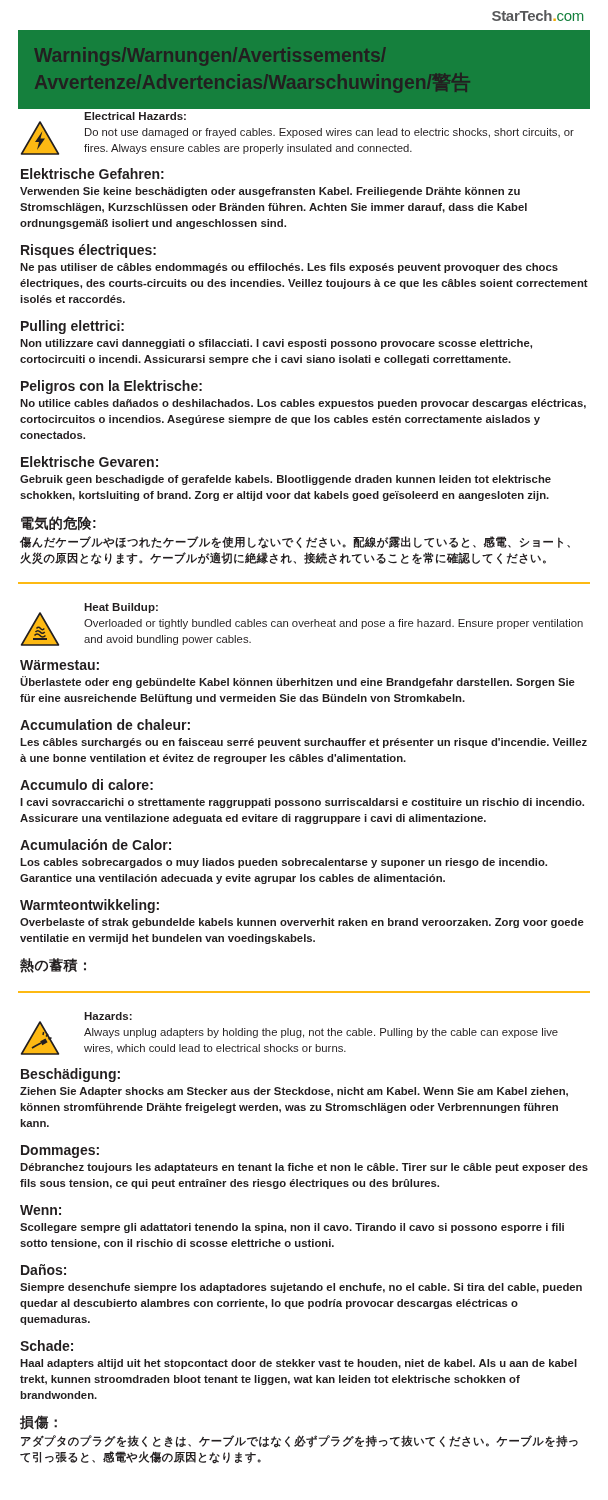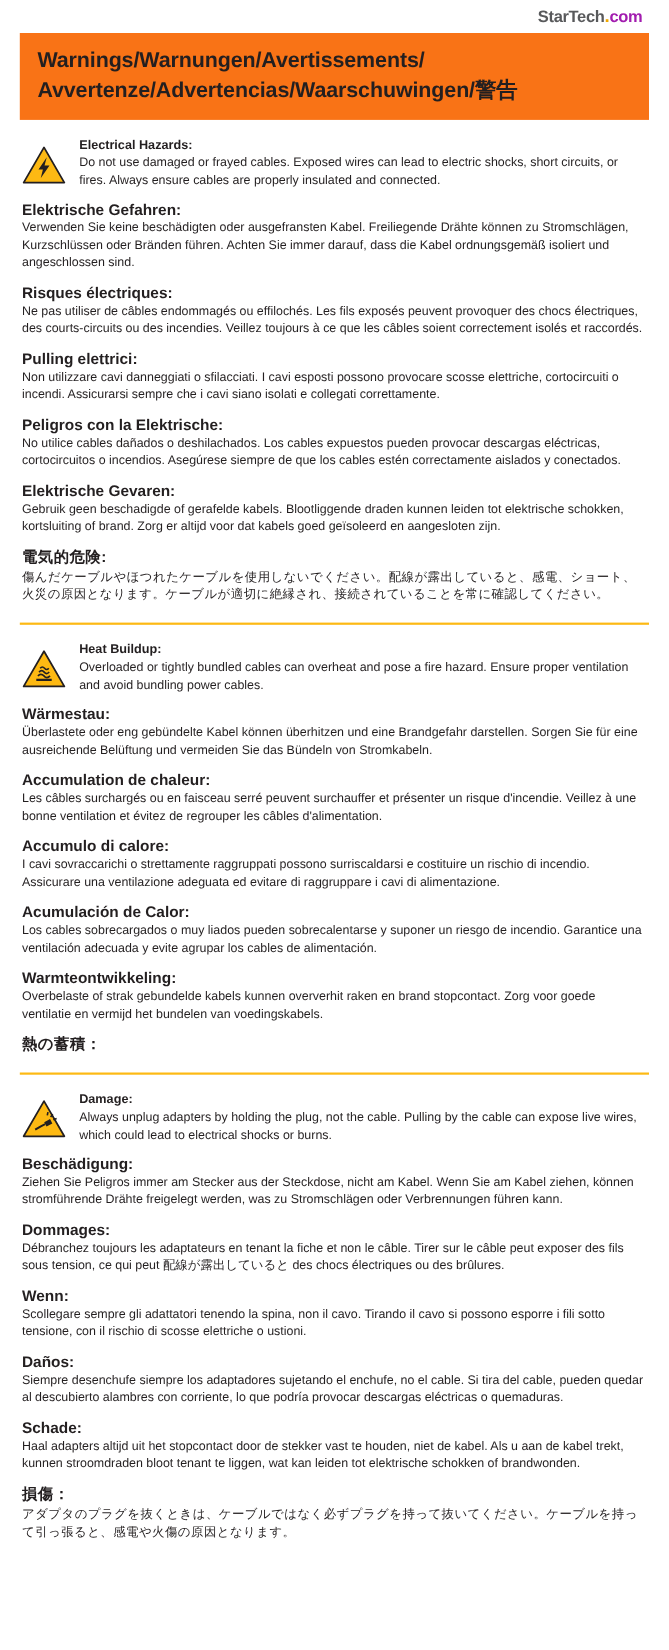--- a/index.html
+++ b/index.html
@@ -27,42 +27,41 @@
     padding-right: 6px;
   }
   .logo {
     font-size: 15px;
     font-weight: bold;
     letter-spacing: -0.3px;
     color: #58595b;
     white-space: nowrap;
   }
   .logo .dot { color: #f2a900; font-size: 17px; line-height: 0; }
-  .logo .com { color: #a21caf; font-weight: bold; }
+  .logo .com { color: #15803d; font-weight: normal; }
 
   
   .banner {
-    background: #f97316;
+    background: #15803d;
     padding: 12px 16px 14px 16px;
-    margin-bottom: 16px;
   }
   .banner-line {
     font-size: 19.5px;
     font-weight: bold;
     color: #231f20;
     line-height: 1.36;
     letter-spacing: -0.1px;
   }
 
   
   .section { padding: 0 2px 0 2px; }
   .sec-head {
     display: flex;
-    align-items: center;
-    gap: 12px;
+    align-items: flex-end;
+    gap: 24px;
     margin-bottom: 10px;
   }
   .tri-icon {
     width: 40px;
     min-width: 40px;
     height: 36px;
     margin-top: 2px;
     position: relative;
   }
   .tri-icon svg { display: block; }
@@ -82,20 +81,21 @@
   .block-title {
     font-size: 14px;
     font-weight: bold;
     color: #231f20;
     margin-bottom: 1px;
   }
   .block-body {
     font-size: 11.3px;
     line-height: 1.42;
     color: #231f20;
+    font-weight: bold;
   }
   .jp .block-title, .jp .block-body {
     letter-spacing: 0.4px;
   }
   .divider {
     border: none;
     border-top: 2px solid #fdb913;
     margin: 16px 0 16px 0;
   }
   .section-2 { margin-top: 2px; }
@@ -186,52 +186,52 @@
     <div class="block">
       <div class="block-title">Accumulo di calore:</div>
       <div class="block-body">I cavi sovraccarichi o strettamente raggruppati possono surriscaldarsi e costituire un rischio di incendio. Assicurare una ventilazione adeguata ed evitare di raggruppare i cavi di alimentazione.</div>
     </div>
     <div class="block">
       <div class="block-title">Acumulación de Calor:</div>
       <div class="block-body">Los cables sobrecargados o muy liados pueden sobrecalentarse y suponer un riesgo de incendio. Garantice una ventilación adecuada y evite agrupar los cables de alimentación.</div>
     </div>
     <div class="block">
       <div class="block-title">Warmteontwikkeling:</div>
-      <div class="block-body">Overbelaste of strak gebundelde kabels kunnen oververhit raken en brand stopcontact. Zorg voor goede ventilatie en vermijd het bundelen van voedingskabels.</div>
+      <div class="block-body">Overbelaste of strak gebundelde kabels kunnen oververhit raken en brand veroorzaken. Zorg voor goede ventilatie en vermijd het bundelen van voedingskabels.</div>
     </div>
     <div class="block jp">
       <div class="block-title">熱の蓄積：</div>
     </div>
   </div>
 
   <hr class="divider">
 
   <div class="section section-2">
     <div class="sec-head">
       <div class="tri-icon">
         <svg width="40" height="36" viewBox="0 0 40 36">
           <polygon points="20,2 38.5,34 1.5,34" fill="#fdb913" stroke="#231f20" stroke-width="1.6" stroke-linejoin="round"></polygon>
           <path d="M12 28 q5 -3 9 -5" stroke="#231f20" stroke-width="1.8" fill="none"></path>
           <rect x="21" y="19.5" width="6" height="4.5" transform="rotate(-28 24 22)" fill="#231f20"></rect>
           <path d="M26 16.5 l2 -2.5 M28.5 19 l3 -1.2 M23 15 l0.6 -3" stroke="#231f20" stroke-width="1.5" fill="none"></path>
         </svg>
       </div>
       <div class="head-text">
-        <div class="head-title">Damage:</div>
+        <div class="head-title">Hazards:</div>
         <div class="head-body">Always unplug adapters by holding the plug, not the cable. Pulling by the cable can expose live wires, which could lead to electrical shocks or burns.</div>
       </div>
     </div>
 
     <div class="block">
       <div class="block-title">Beschädigung:</div>
-      <div class="block-body">Ziehen Sie Peligros immer am Stecker aus der Steckdose, nicht am Kabel. Wenn Sie am Kabel ziehen, können stromführende Drähte freigelegt werden, was zu Stromschlägen oder Verbrennungen führen kann.</div>
+      <div class="block-body">Ziehen Sie Adapter shocks am Stecker aus der Steckdose, nicht am Kabel. Wenn Sie am Kabel ziehen, können stromführende Drähte freigelegt werden, was zu Stromschlägen oder Verbrennungen führen kann.</div>
     </div>
     <div class="block">
       <div class="block-title">Dommages:</div>
-      <div class="block-body">Débranchez toujours les adaptateurs en tenant la fiche et non le câble. Tirer sur le câble peut exposer des fils sous tension, ce qui peut 配線が露出していると des chocs électriques ou des brûlures.</div>
+      <div class="block-body">Débranchez toujours les adaptateurs en tenant la fiche et non le câble. Tirer sur le câble peut exposer des fils sous tension, ce qui peut entraîner des riesgo électriques ou des brûlures.</div>
     </div>
     <div class="block">
       <div class="block-title">Wenn:</div>
       <div class="block-body">Scollegare sempre gli adattatori tenendo la spina, non il cavo. Tirando il cavo si possono esporre i fili sotto tensione, con il rischio di scosse elettriche o ustioni.</div>
     </div>
     <div class="block">
       <div class="block-title">Daños:</div>
       <div class="block-body">Siempre desenchufe siempre los adaptadores sujetando el enchufe, no el cable. Si tira del cable, pueden quedar al descubierto alambres con corriente, lo que podría provocar descargas eléctricas o quemaduras.</div>
     </div>
     <div class="block">

